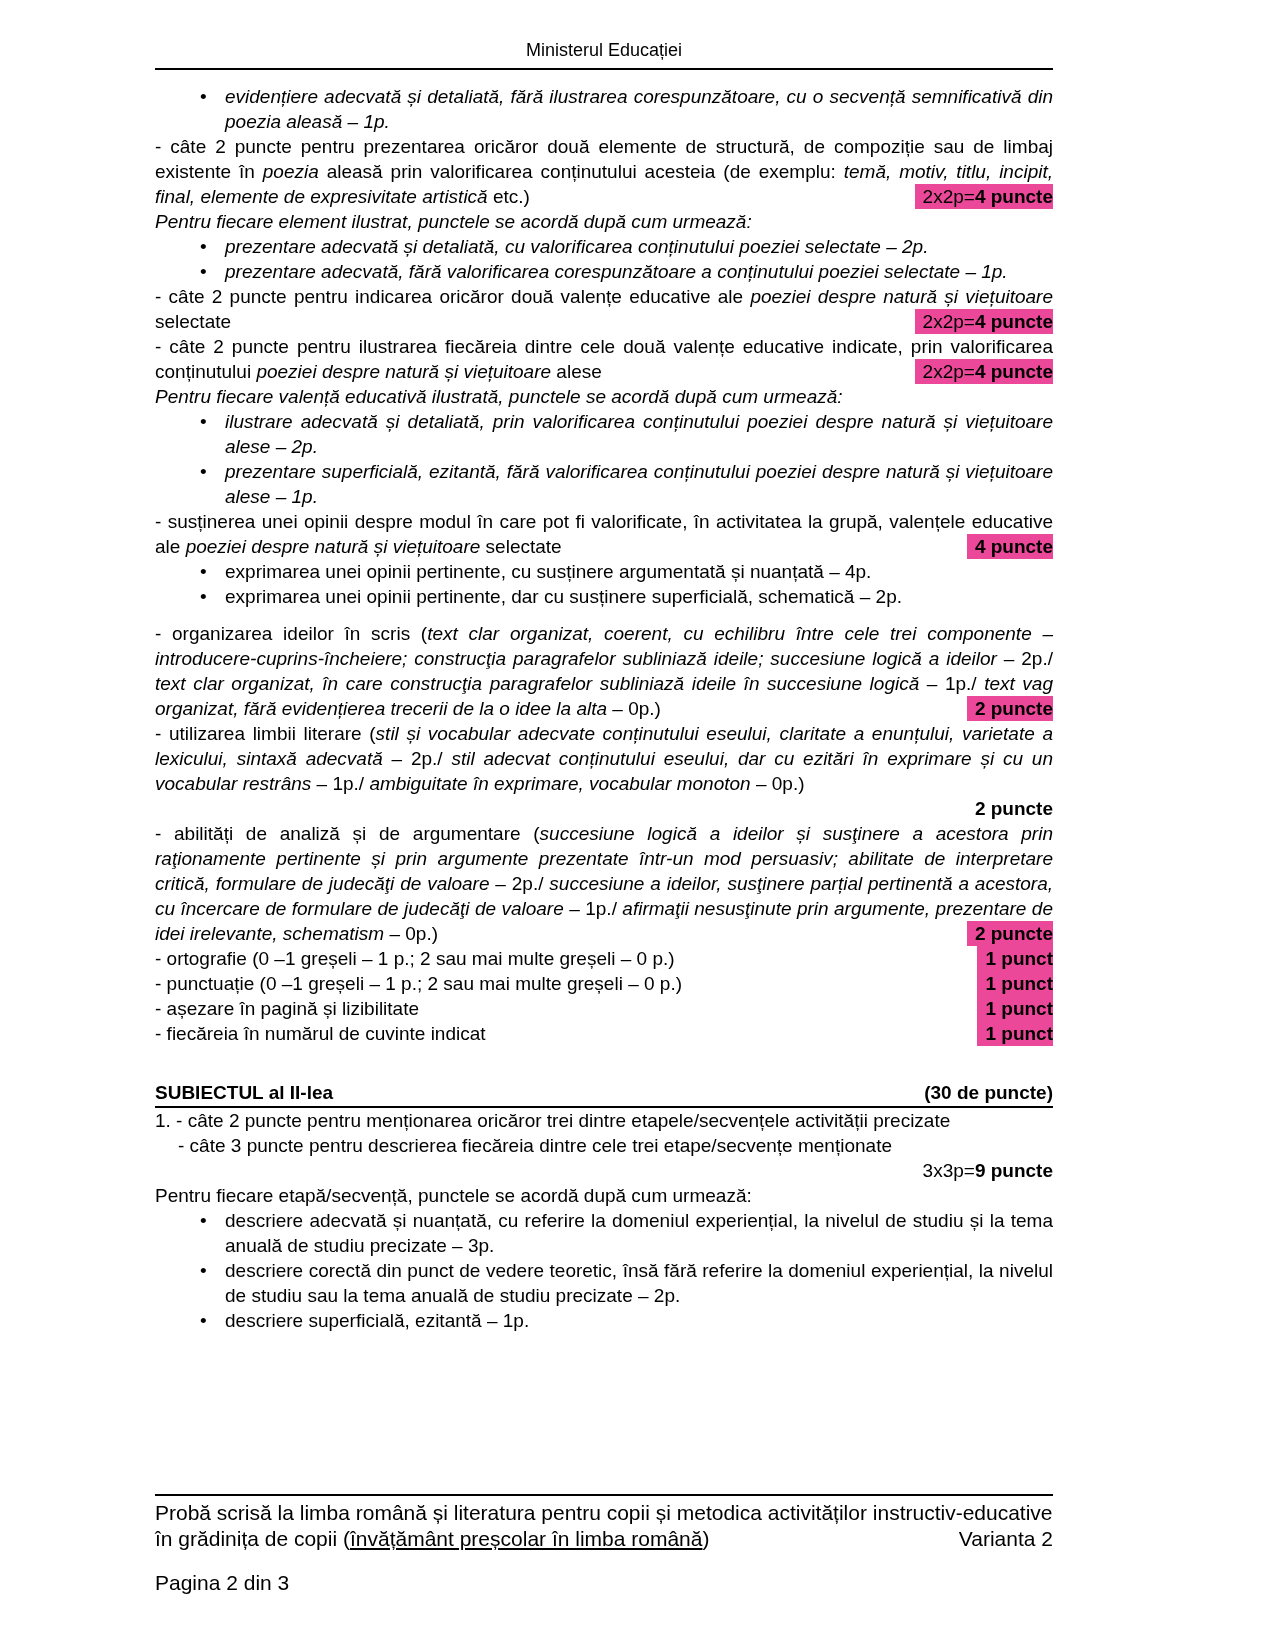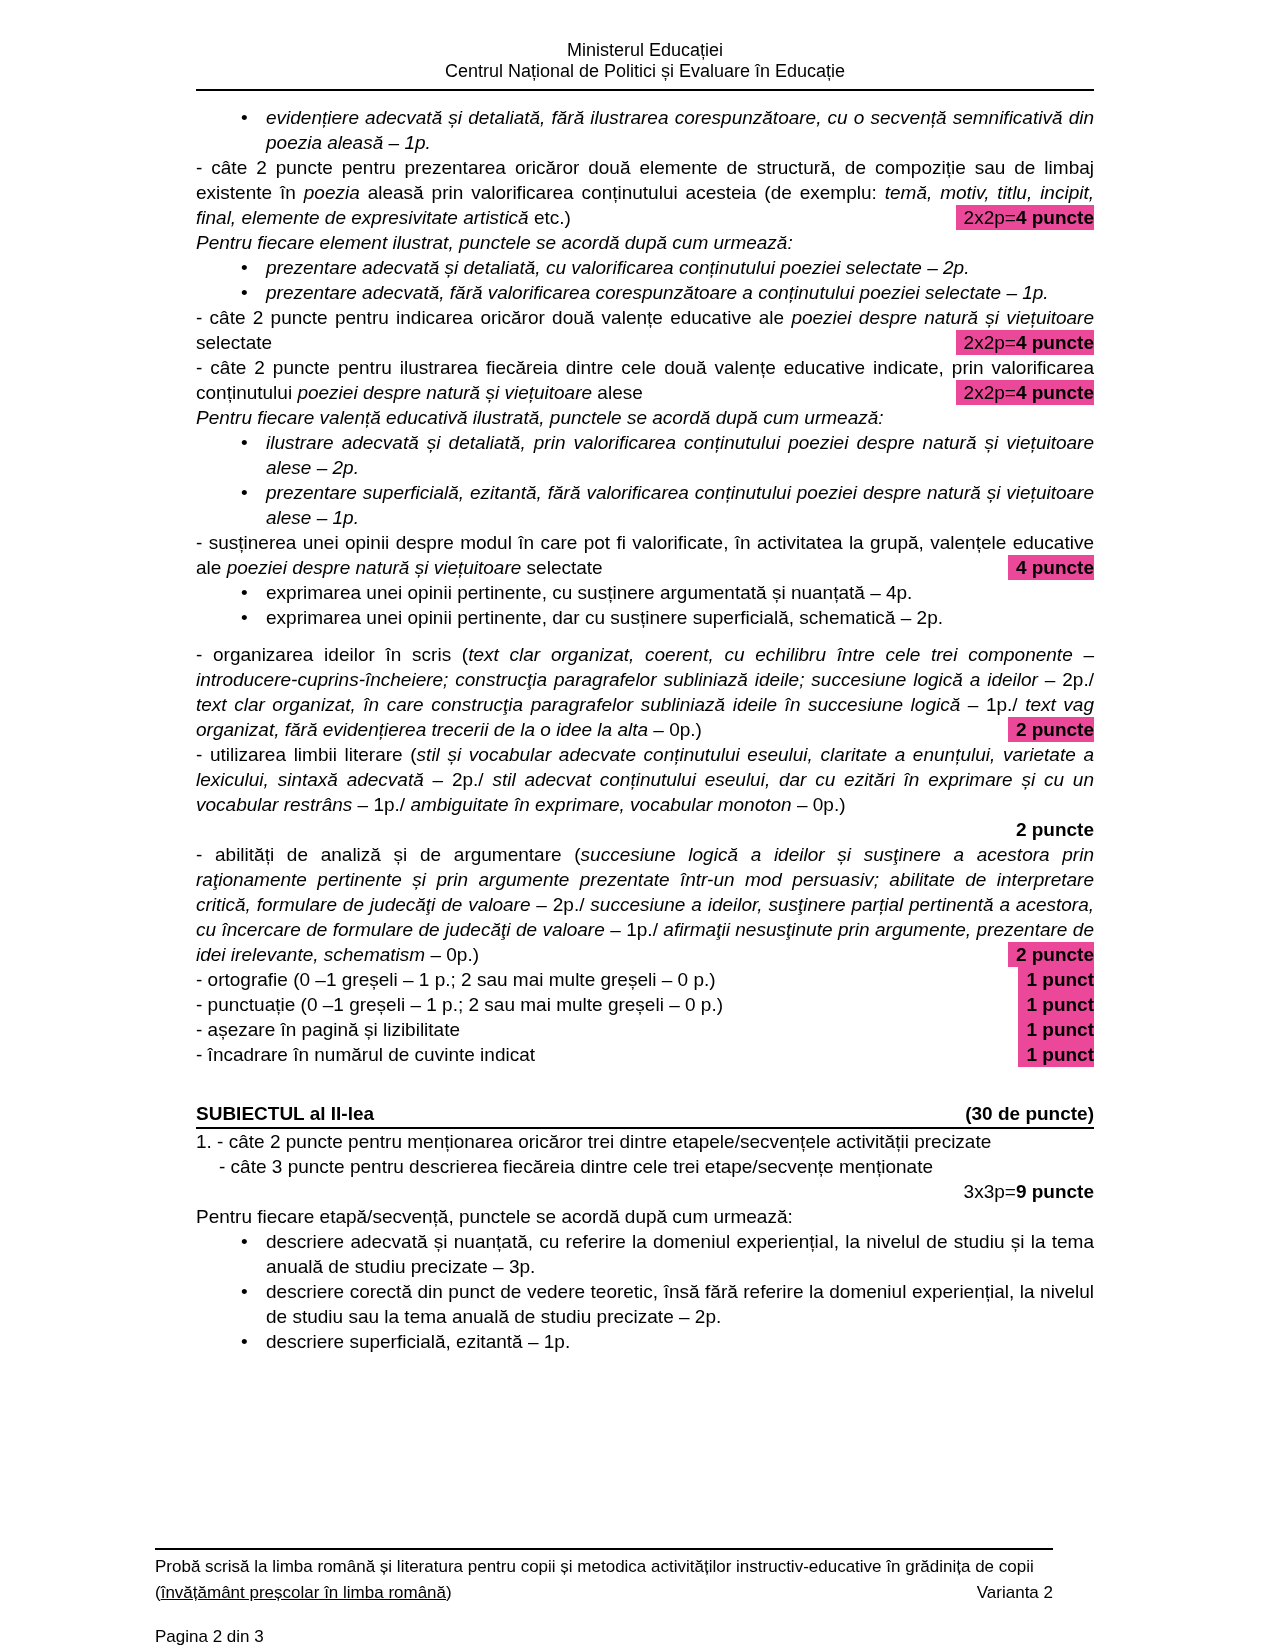--- a/index.html
+++ b/index.html
@@ -7,21 +7,21 @@
     width: 1275px; height: 1650px;
     position: relative;
     background: #ffffff;
     font-family: "Liberation Sans", sans-serif;
     font-size: 19px;
     line-height: 25px;
     color: #000;
     overflow: hidden;
     margin: 0 auto;
   }
-  .content { position: absolute; left: 155px; top: 40px; width: 898px; margin-left: 41px; }
+  .content { position: absolute; left: 155px; top: 40px; width: 898px; }
   .doc-header {
     text-align: center;
     font-size: 18px;
     line-height: 21px;
     padding-bottom: 7px;
     border-bottom: 2px solid #000;
   }
   .body-blocks { margin-top: 14px; }
   .para { text-align: justify; position: relative; }
   .para.indent1 { text-indent: 25px; }
@@ -40,39 +40,38 @@
   .pts {
     position: absolute; right: 0; bottom: 0;
     white-space: nowrap;
     background: #ec4899;
     padding-left: 8px;
   }
   .seg.i  { font-style: italic; }
   .seg.b  { font-weight: bold; }
   .seg.u  { text-decoration: underline; }
   .page-footer {
-    position: absolute; left: 155px; top: 1548px; width: 898px;
+    position: absolute; left: 155px; top: 1494px; width: 898px;
     border-top: 2px solid #000;
     padding-top: 4px;
-    font-size: 17px;
+    font-size: 21px;
     line-height: 26px;
     background: #ffffff;
   }
   .footer-para { position: relative; }
   .variant { position: absolute; right: 0; bottom: 0; white-space: nowrap; }
   .page-num { text-align: left; margin-top: 18px; }
 </style>
 </head>
 <body>
 
 <div class="page">
   <div class="content">
     <div class="doc-header">
       <div>Ministerul Educației</div>
-      <div>Centrul Național de Politici și Evaluare în Educație</div>
     </div>
     <div class="body-blocks">
         <div class="bullet">
           <span class="marker">•</span>
           <span class="btext"><span class="seg i">evidențiere adecvată și detaliată, fără ilustrarea corespunzătoare, cu o secvență semnificativă din poezia aleasă – 1p.</span></span>
         </div>
         <div class="para"><span class="seg">- câte 2 puncte pentru prezentarea oricăror două elemente de structură, de compoziție sau de limbaj existente în </span><span class="seg i">poezia</span><span class="seg"> aleasă prin valorificarea conținutului acesteia (de exemplu: </span><span class="seg i">temă, motiv, titlu, incipit, final, elemente de expresivitate artistică</span><span class="seg"> etc.)</span><span class="pts"><span class="seg">2x2p=</span><span class="seg b">4 puncte</span></span></div>
         <div class="para"><span class="seg i">Pentru fiecare element ilustrat, punctele se acordă după cum urmează:</span></div>
         <div class="bullet">
           <span class="marker">•</span>
@@ -103,21 +102,21 @@
           <span class="btext"><span class="seg">exprimarea unei opinii pertinente, dar cu susținere superficială, schematică – 2p.</span></span>
         </div>
         <div style="height: 12px;"></div>
         <div class="para"><span class="seg">- organizarea ideilor în scris (</span><span class="seg i">text clar organizat, coerent, cu echilibru între cele trei componente – introducere-cuprins-încheiere; construcţia paragrafelor subliniază ideile; succesiune logică a ideilor</span><span class="seg"> – 2p./ </span><span class="seg i">text clar organizat, în care construcţia paragrafelor subliniază ideile în succesiune logică</span><span class="seg"> – 1p./ </span><span class="seg i">text vag organizat, fără evidențierea trecerii de la o idee la alta</span><span class="seg"> – 0p.)</span><span class="pts"><span class="seg b">2 puncte</span></span></div>
         <div class="para"><span class="seg">- utilizarea limbii literare (</span><span class="seg i">stil și vocabular adecvate conținutului eseului, claritate a enunțului, varietate a lexicului, sintaxă adecvată</span><span class="seg"> – 2p./ </span><span class="seg i">stil adecvat conținutului eseului, dar cu ezitări în exprimare și cu un vocabular restrâns</span><span class="seg"> – 1p./ </span><span class="seg i">ambiguitate în exprimare, vocabular monoton</span><span class="seg"> – 0p.)</span></div>
         <div class="rightline"><span class="seg b">2 puncte</span></div>
         <div class="para"><span class="seg">- abilități de analiză și de argumentare (</span><span class="seg i">succesiune logică a ideilor și susţinere a acestora prin raţionamente pertinente și prin argumente prezentate într-un mod persuasiv; abilitate de interpretare critică, formulare de judecăţi de valoare</span><span class="seg"> – 2p./ </span><span class="seg i">succesiune a ideilor, susţinere parțial pertinentă a acestora, cu încercare de formulare de judecăţi de valoare</span><span class="seg"> – 1p./ </span><span class="seg i">afirmaţii nesusţinute prin argumente, prezentare de idei irelevante, schematism</span><span class="seg"> – 0p.)</span><span class="pts"><span class="seg b">2 puncte</span></span></div>
         <div class="para"><span class="seg">- ortografie (0 –1 greșeli – 1 p.; 2 sau mai multe greșeli – 0 p.)</span><span class="pts"><span class="seg b">1 punct</span></span></div>
         <div class="para"><span class="seg">- punctuație (0 –1 greșeli – 1 p.; 2 sau mai multe greșeli – 0 p.)</span><span class="pts"><span class="seg b">1 punct</span></span></div>
         <div class="para"><span class="seg">- așezare în pagină și lizibilitate</span><span class="pts"><span class="seg b">1 punct</span></span></div>
-        <div class="para"><span class="seg">- încadrare în numărul de cuvinte indicat</span><span class="pts"><span class="seg b">1 punct</span></span></div>
+        <div class="para"><span class="seg">- fiecăreia în numărul de cuvinte indicat</span><span class="pts"><span class="seg b">1 punct</span></span></div>
         <div style="height: 34px;"></div>
         <div class="heading">
           <span><span class="seg b">SUBIECTUL al II-lea</span></span>
           <span><span class="seg b">(30 de puncte)</span></span>
         </div>
         <div class="para"><span class="seg">1. - câte 2 puncte pentru menționarea oricăror trei dintre etapele/secvențele activității precizate</span></div>
         <div class="para indent2"><span class="seg">- câte 3 puncte pentru descrierea fiecăreia dintre cele trei etape/secvențe menționate</span></div>
         <div class="rightline"><span class="seg">3x3p=</span><span class="seg b">9 puncte</span></div>
         <div class="para"><span class="seg">Pentru fiecare etapă/secvență, punctele se acordă după cum urmează:</span></div>
         <div class="bullet">

